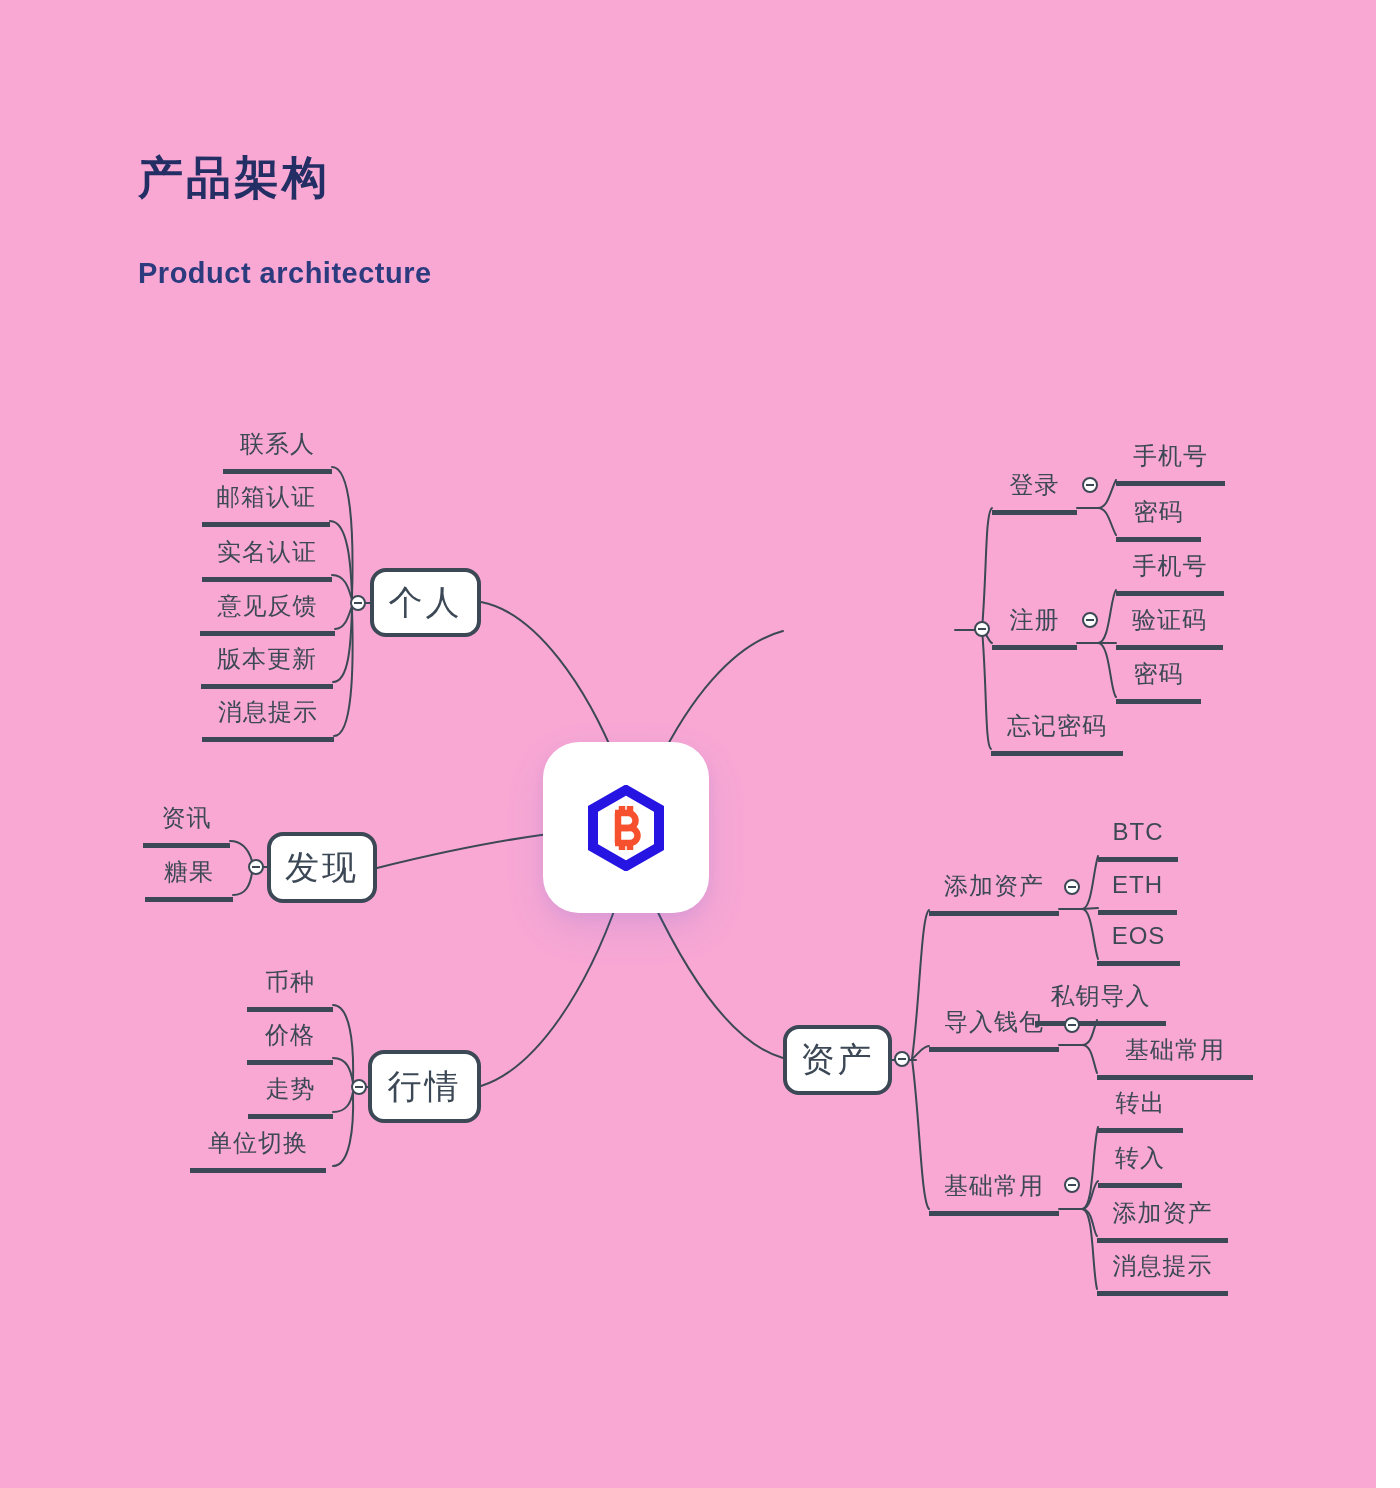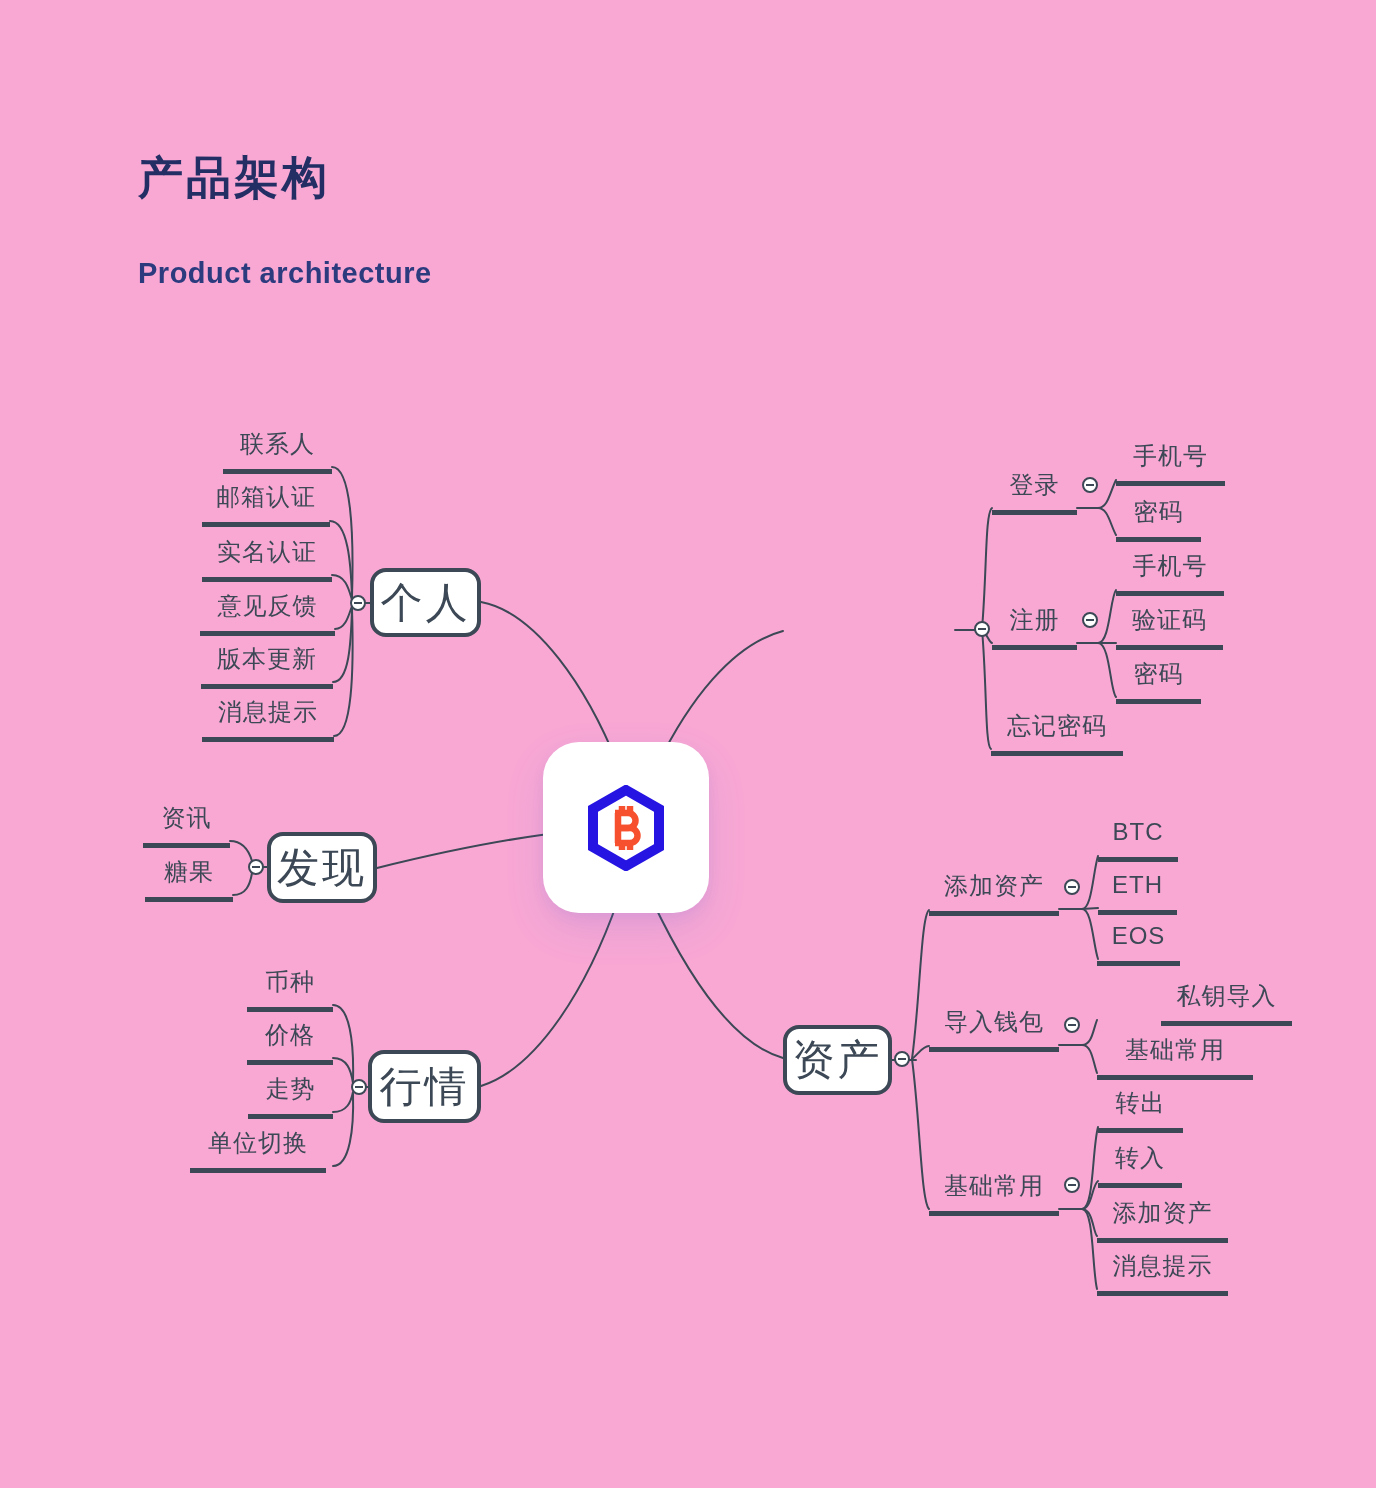--- a/index.html
+++ b/index.html
@@ -59,21 +59,21 @@
   .box {
     position: absolute;
     z-index: 2;
     border: 4px solid #3c4855;
     border-radius: 16px;
     background: #ffffff;
     color: #3c4855;
     display: flex;
     align-items: center;
     justify-content: center;
-    font-size: 42px;
+    font-size: 34px;
     letter-spacing: 3px;
     white-space: nowrap;
   }
   .box.small-text { font-size: 31px; letter-spacing: 1px; }
   .collapse {
     position: absolute;
     z-index: 3;
     width: 16px;
     height: 16px;
     border: 2px solid #3c4855;
@@ -199,21 +199,21 @@
   <div class="leaf" style="left:1116px;top:551px;width:108px">手机号</div>
   <div class="leaf" style="left:1116px;top:605px;width:107px">验证码</div>
   <div class="leaf" style="left:1116px;top:659px;width:85px">密码</div>
   <div class="leaf" style="left:991px;top:711px;width:132px">忘记密码</div>
 
   <div class="leaf" style="left:929px;top:871px;width:130px">添加资产</div>
   <div class="leaf" style="left:1098px;top:817px;width:80px">BTC</div>
   <div class="leaf" style="left:1098px;top:870px;width:79px">ETH</div>
   <div class="leaf" style="left:1097px;top:921px;width:83px">EOS</div>
   <div class="leaf" style="left:929px;top:1007px;width:130px">导入钱包</div>
-  <div class="leaf" style="left:1161px;top:981px;width:131px">私钥导入</div>
+  <div class="leaf" style="left:1035px;top:981px;width:131px">私钥导入</div>
   <div class="leaf" style="left:1097px;top:1035px;width:156px">基础常用</div>
   <div class="leaf" style="left:929px;top:1171px;width:130px">基础常用</div>
   <div class="leaf" style="left:1098px;top:1088px;width:85px">转出</div>
   <div class="leaf" style="left:1098px;top:1143px;width:84px">转入</div>
   <div class="leaf" style="left:1097px;top:1198px;width:131px">添加资产</div>
   <div class="leaf" style="left:1097px;top:1251px;width:131px">消息提示</div>
 
   <div class="collapse" style="left:350px;top:595px">
       <span class="minus"></span>
     </div>

